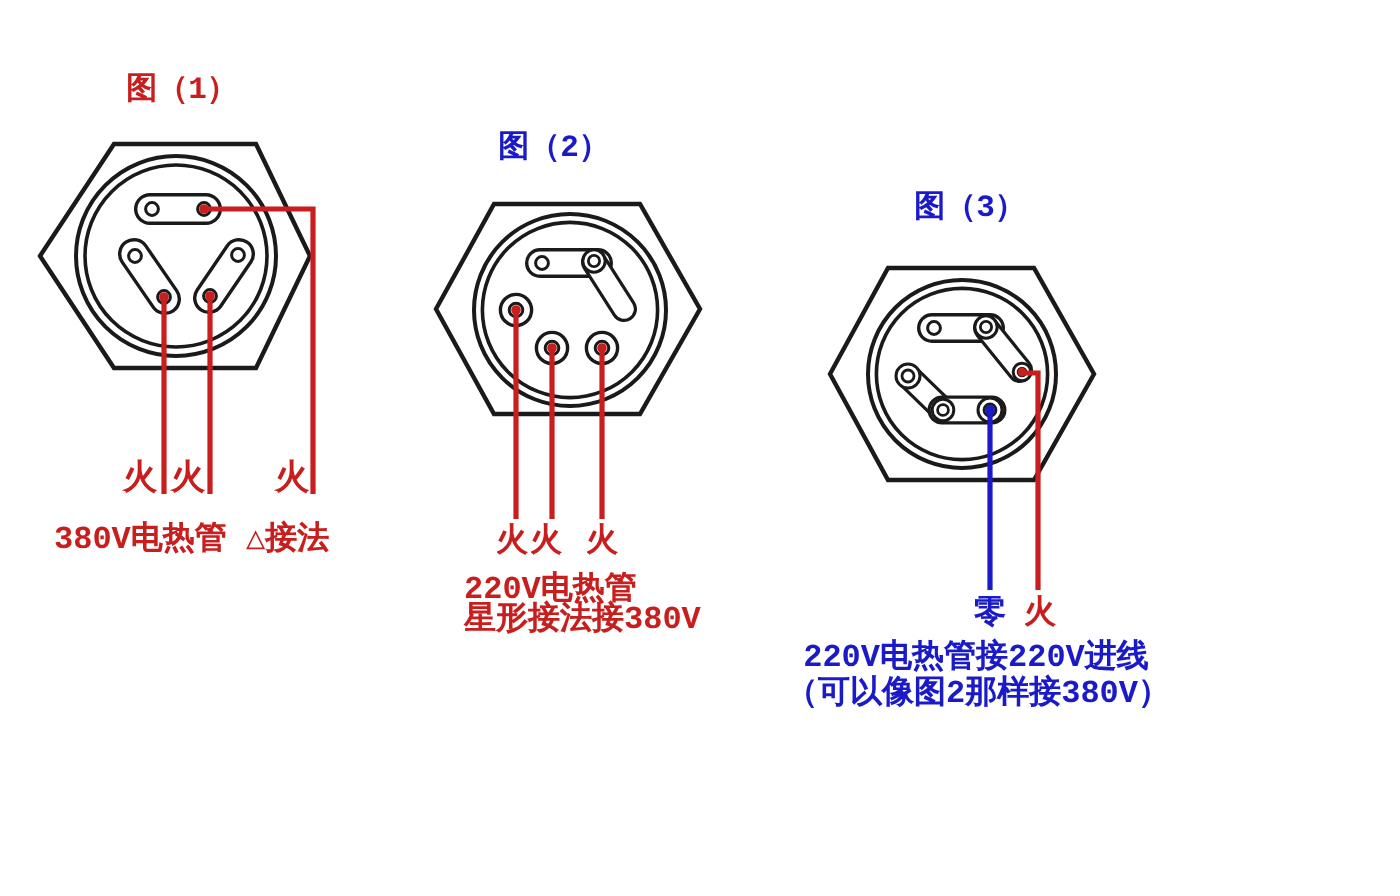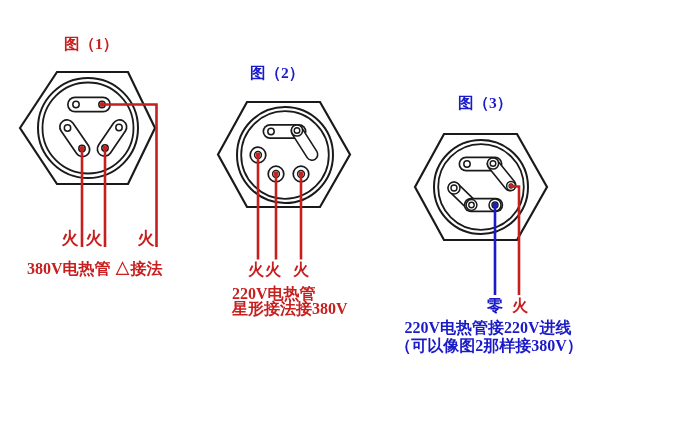--- a/index.html
+++ b/index.html
@@ -1,18 +1,18 @@
 <!DOCTYPE html>
 <html><head>
 <meta charset="utf-8">
 <style>
   html,body { margin:0; padding:0; background:#ffffff; }
   .stage {
     position:relative; width:660px; height:448px; background:#ffffff;
-    font-family:Liberation Serif, serif; overflow:hidden;
+    font-family:Liberation Mono, monospace; overflow:hidden;
   }
   svg { display:block; }
   
   .ink   { stroke:#1a1a1a; fill:none; }
   .ink-f { stroke:#1a1a1a; fill:#ffffff; }
   .cap-w { stroke:#ffffff; fill:none; }      
   .wire  { fill:none; }                       
   text   { font-weight:bold; }
 </style>
 </head>

